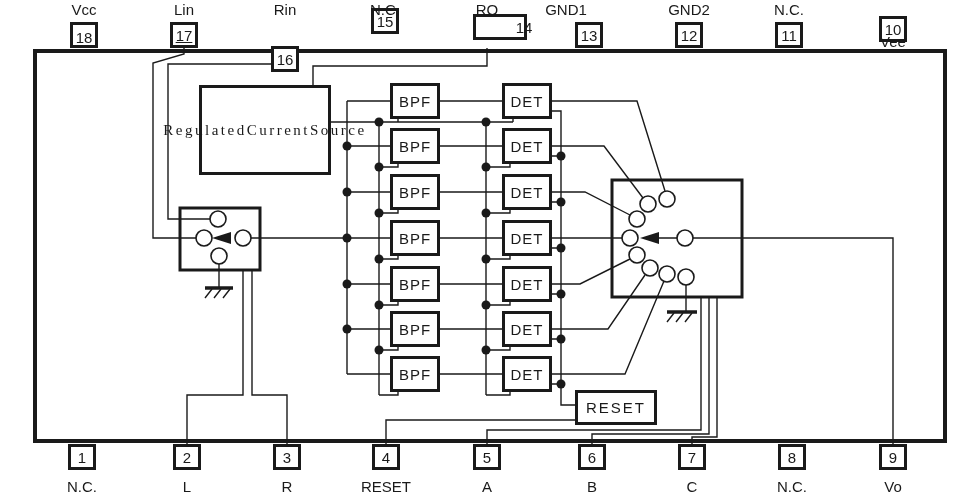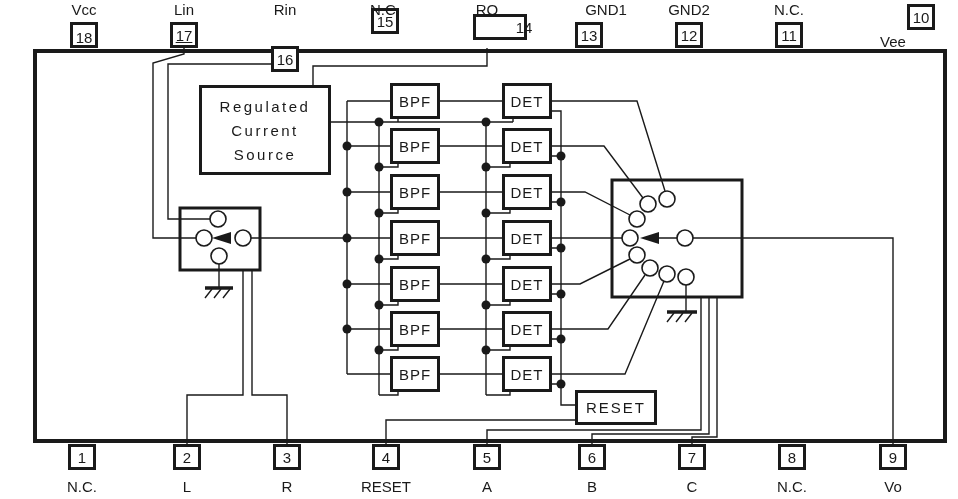--- a/index.html
+++ b/index.html
@@ -16,21 +16,21 @@
   }
   .pin-label{
     position:absolute;font-size:15px;line-height:1;white-space:nowrap;
     transform:translateX(-50%);
   }
   .block{
     position:absolute;box-sizing:border-box;border:3px solid #1a1a1a;background:#fff;
     display:flex;align-items:center;justify-content:center;
     font-size:15px;letter-spacing:1px;line-height:1;
   }
-  .rcs{flex-direction:column;letter-spacing:2.5px;}
+  .rcs{flex-direction:row;letter-spacing:2.5px;font-family:Liberation Serif, serif;}
   .rcs span{display:block;margin:4.5px 0;}
   .reset-block{letter-spacing:2px;}
 </style>
 </head>
 <body>
 
 <div class="stage">
 
   <svg width="958" height="499" viewBox="0 0 958 499">
     <g fill="none" stroke="#1a1a1a">
@@ -170,30 +170,30 @@
         <span>15</span>
       </div>
       <div class="pin-label" style="left: 385px; top: 2px;">N.C.</div>
       <div class="pin-box" style="left: 473px; top: 14px; padding-left: 48px;">
         <span>14</span>
       </div>
       <div class="pin-label" style="left: 487px; top: 2px;">RO</div>
       <div class="pin-box" style="left: 575px; top: 22px;">
         <span>13</span>
       </div>
-      <div class="pin-label" style="left: 606px; top: 2px;">GND1</div>
+      <div class="pin-label" style="left: 566px; top: 2px;">GND1</div>
       <div class="pin-box" style="left: 675px; top: 22px;">
         <span>12</span>
       </div>
       <div class="pin-label" style="left: 689px; top: 2px; text-align: right;">GND2</div>
       <div class="pin-box" style="left: 775px; top: 22px;">
         <span>11</span>
       </div>
       <div class="pin-label" style="left: 789px; top: 2px;">N.C.</div>
-      <div class="pin-box" style="left: 879px; top: 4px; margin-left: 28px;">
+      <div class="pin-box" style="left: 879px; top: 16px;">
         <span>10</span>
       </div>
       <div class="pin-label" style="left: 893px; top: 2px; margin-top: 32px;">Vee</div>
       <div class="pin-box" style="left: 68px; top: 444px;">
         <span>1</span>
       </div>
       <div class="pin-label" style="left: 82px; top: 479px;">N.C.</div>
       <div class="pin-box" style="left: 173px; top: 444px;">
         <span>2</span>
       </div>

